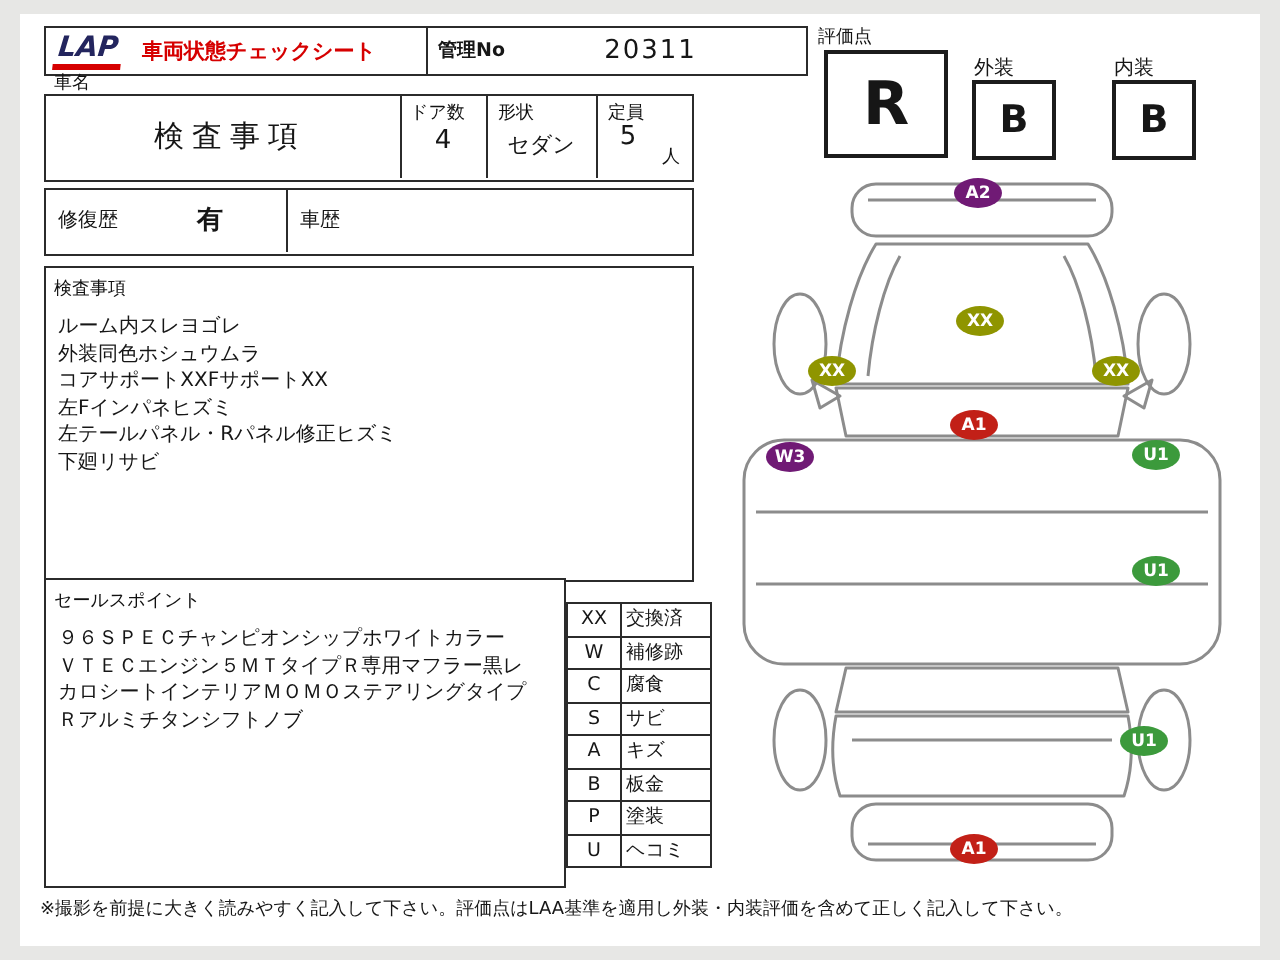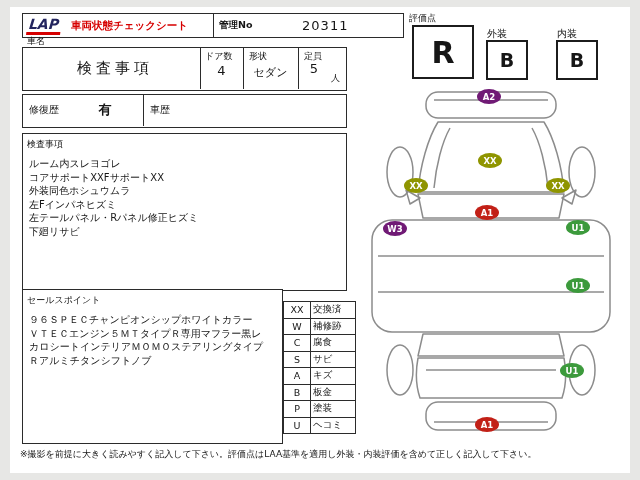--- a/index.html
+++ b/index.html
@@ -86,22 +86,22 @@
   <div class="abs" style="left:29px;top:103px;font-size:10px;">修復歴</div>
   <div class="abs repair-val" style="left:80px;top:101px;width:50px;text-align:center;">有</div>
   <div class="abs vdiv3" style="left:143px;"></div>
   <div class="abs" style="left:150px;top:103px;font-size:10px;">車歴</div>
   <div class="abs" style="left:195px;top:103px;font-size:10px;"></div>
 
   <div class="abs box insp-box">
     <div class="small-label" style="margin:4px 0 0 4px;">検査事項</div>
     <div class="list" style="margin:6px 0 0 6px;">
         <div>ルーム内スレヨゴレ</div>
+        <div>外装同色ホシュウムラ</div>
         <div>コアサポートXXFサポートXX</div>
-        <div>外装同色ホシュウムラ</div>
         <div>左Fインパネヒズミ</div>
         <div>左テールパネル・Rパネル修正ヒズミ</div>
         <div>下廻リサビ</div>
       </div>
   </div>
 
   <div class="abs box sales-box">
     <div class="small-label" style="margin:4px 0 0 4px;">セールスポイント</div>
     <div class="list" style="margin:6px 0 0 6px;">
         <div>９６ＳＰＥＣチャンピオンシップホワイトカラー</div>

